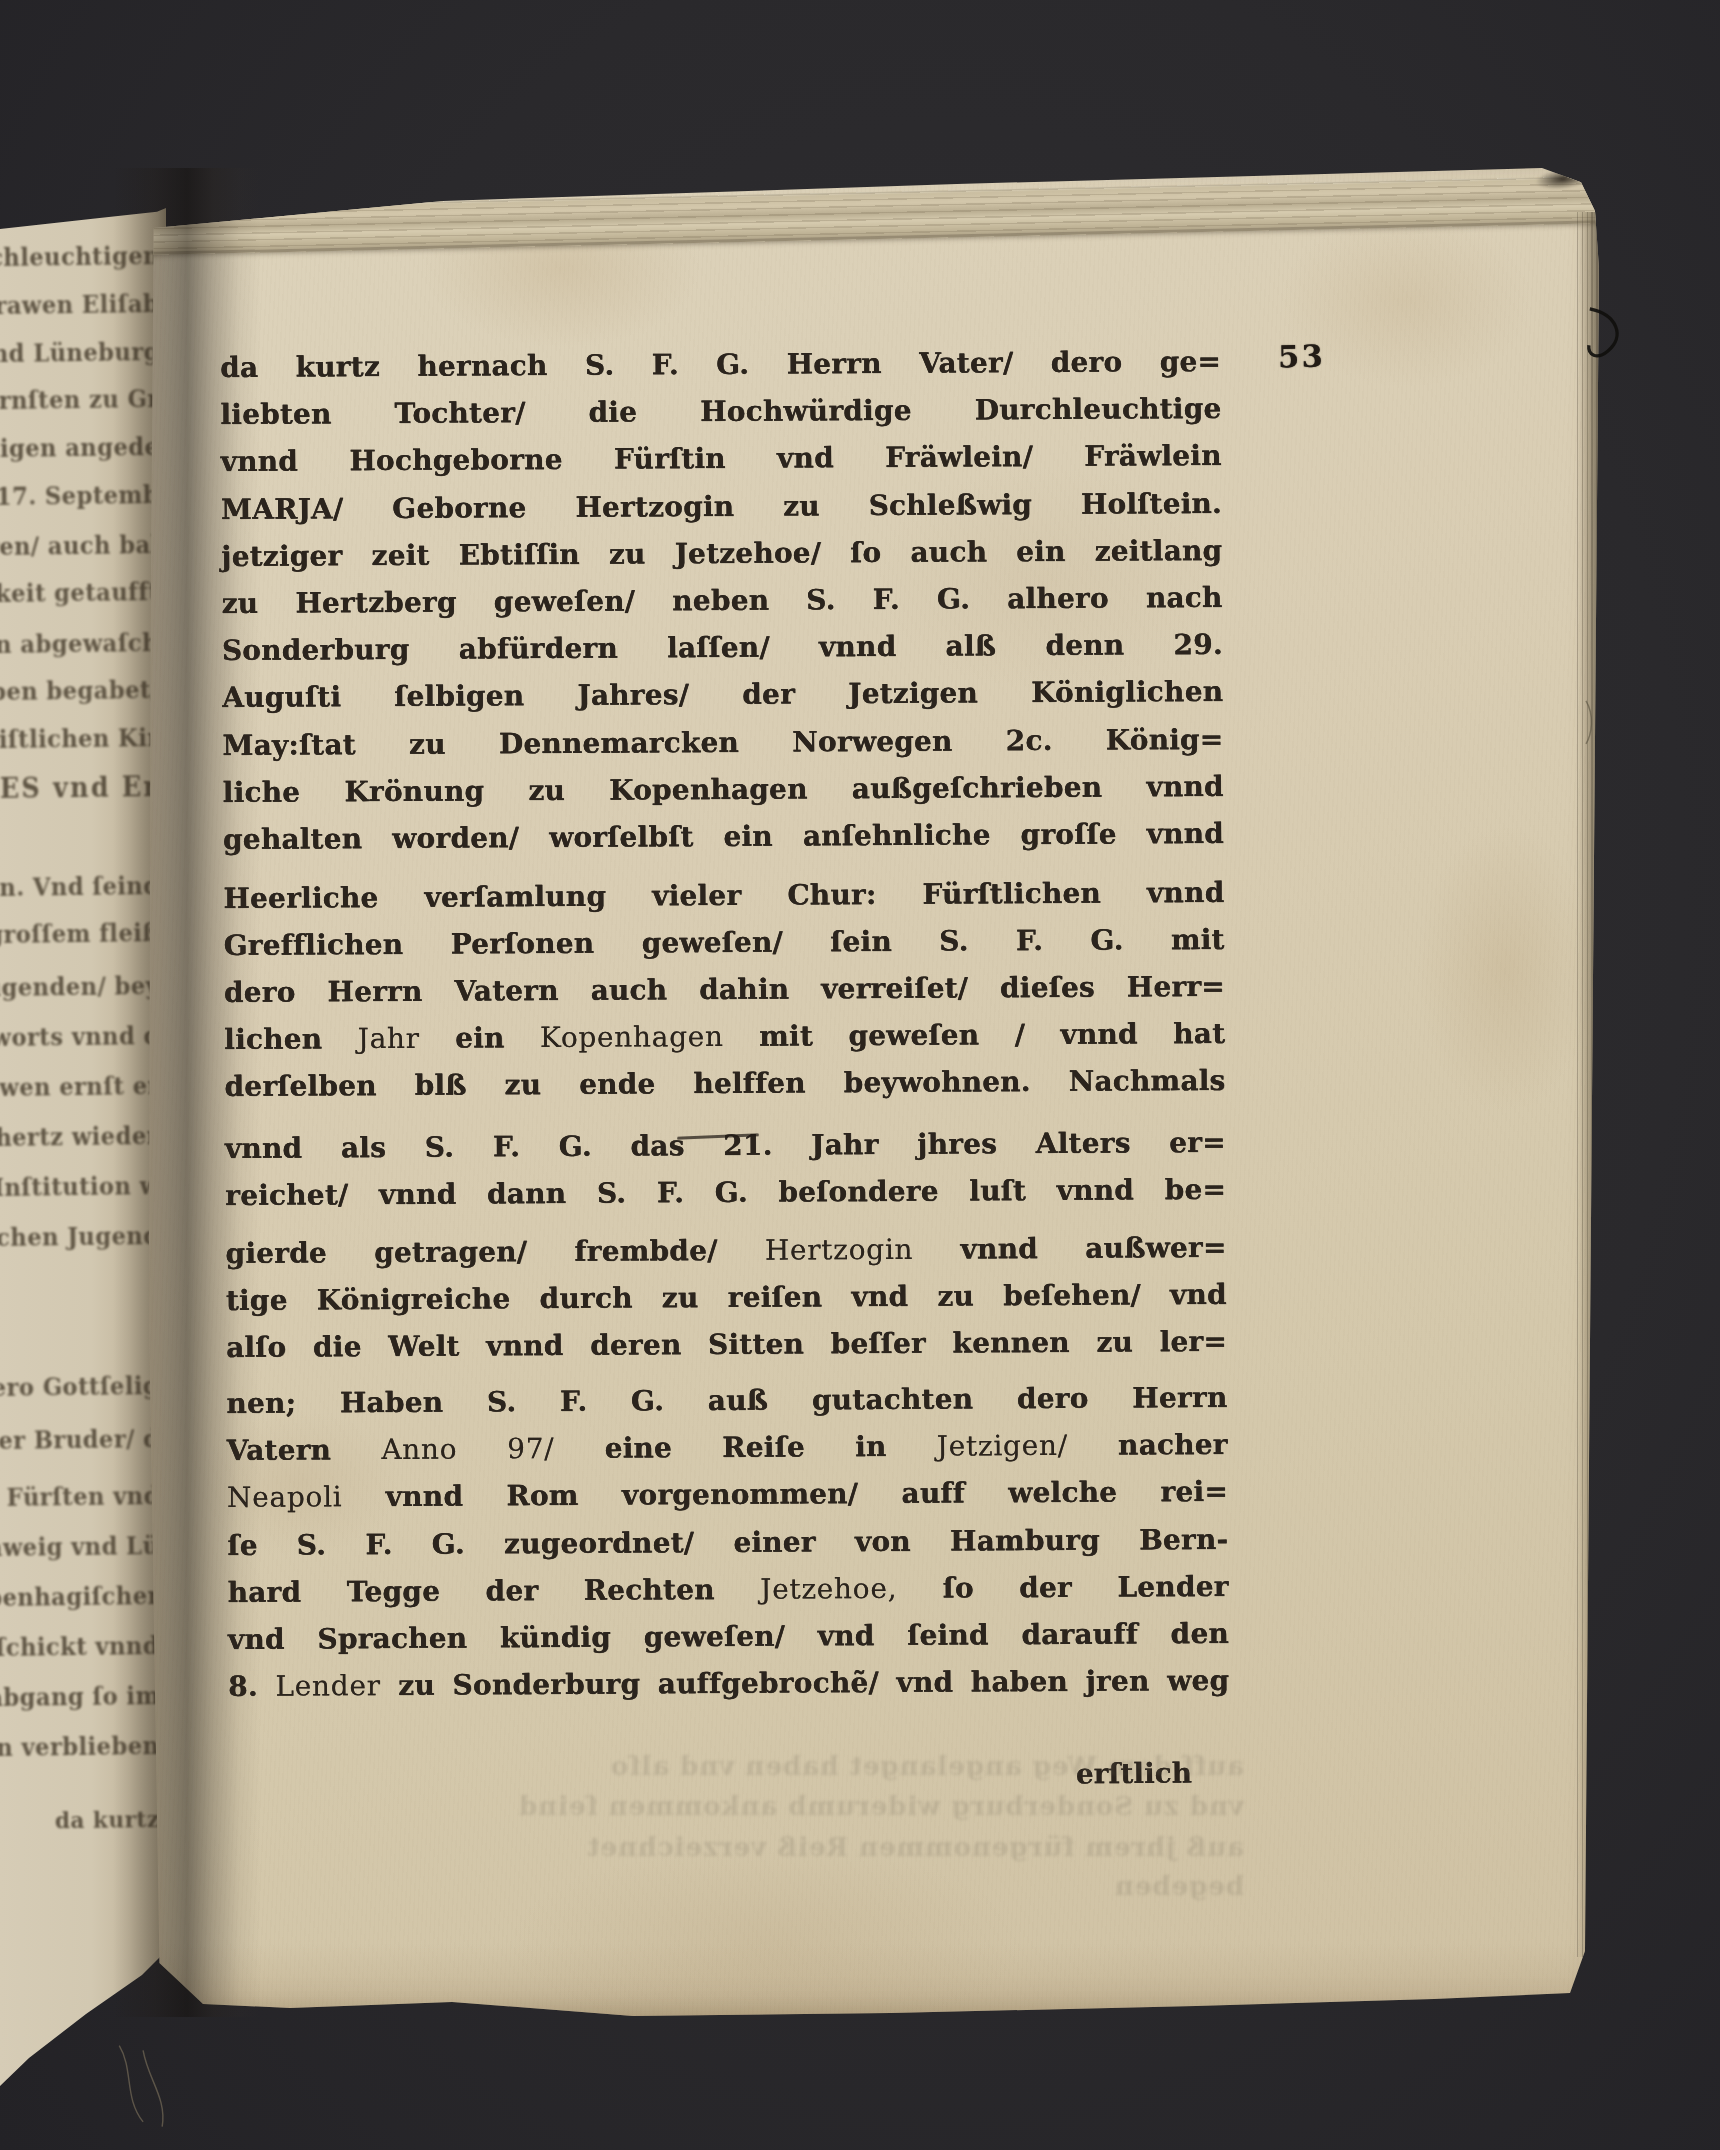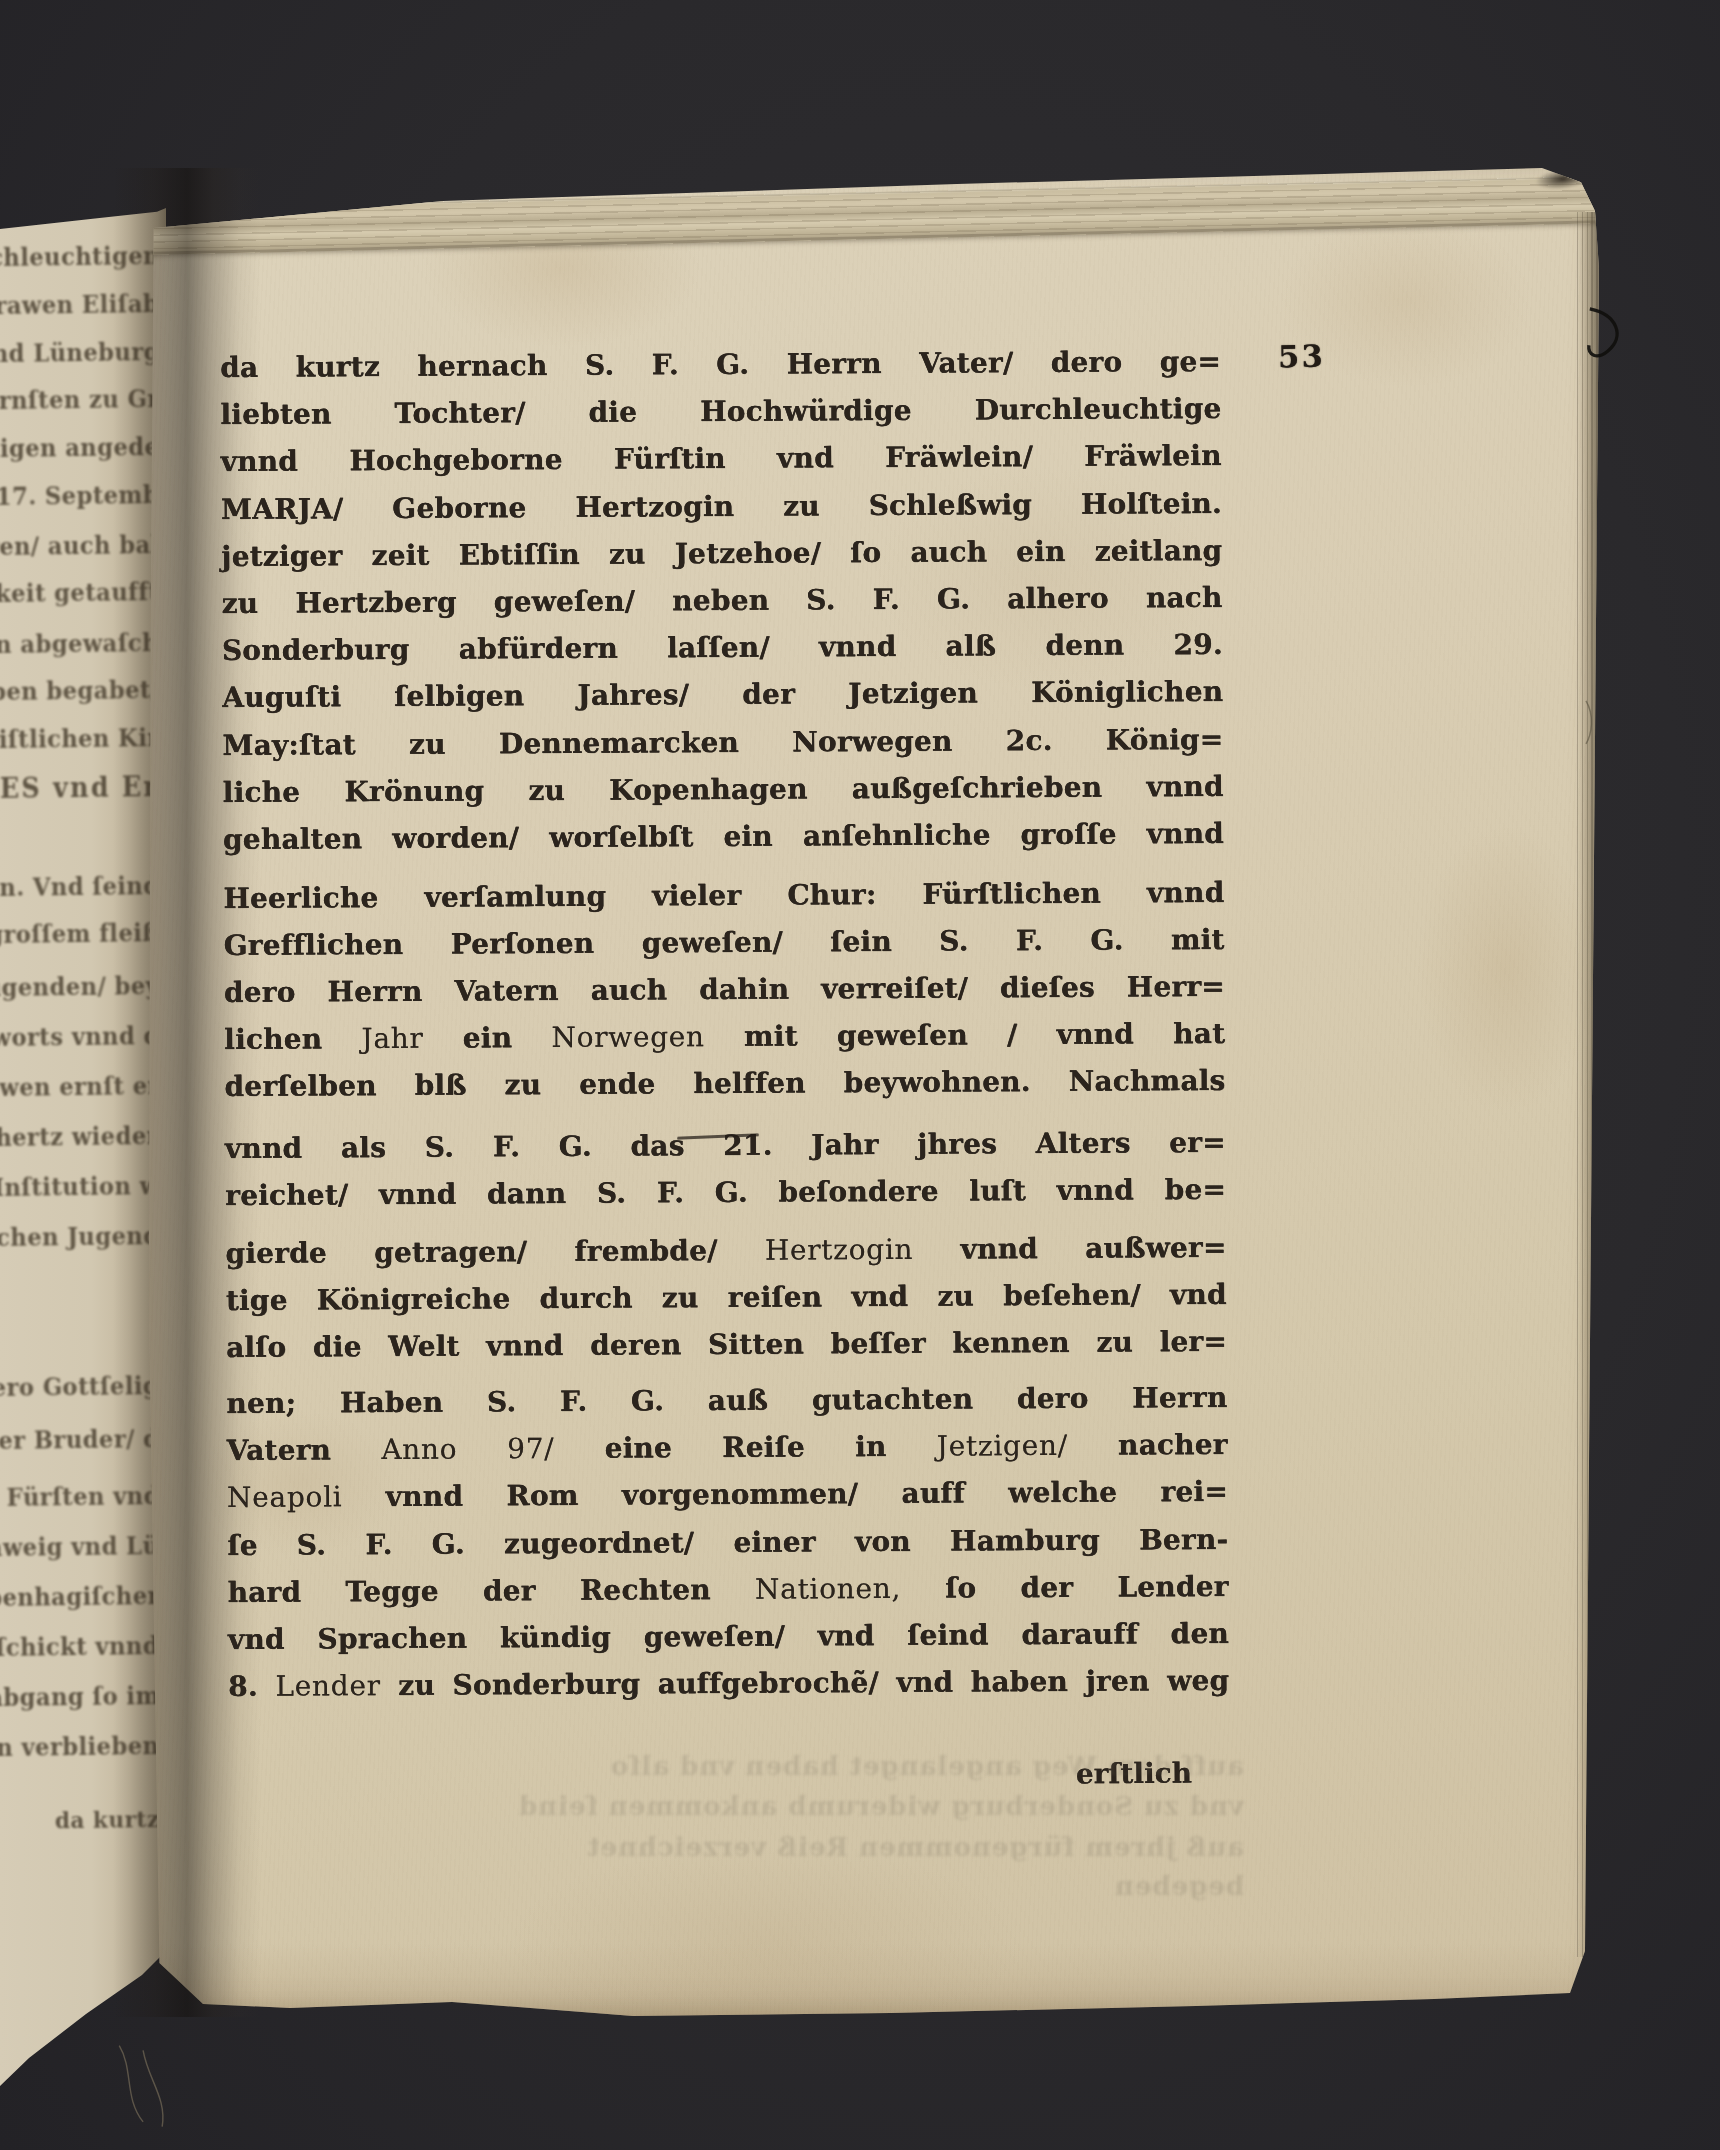--- a/index.html
+++ b/index.html
@@ -118,32 +118,32 @@
         <div class="line" style="position: absolute; top: 189px; left: 0px; width: 1001px;">jetziger zeit Ebtiſſin zu Jetzehoe/ ſo auch ein zeitlang</div>
         <div class="line" style="position: absolute; top: 236px; left: 0px; width: 1001px;">zu Hertzberg geweſen/ neben S. F. G. alhero nach</div>
         <div class="line" style="position: absolute; top: 283px; left: 0px; width: 1001px;">Sonderburg abfürdern laſſen/ vnnd alß denn 29.</div>
         <div class="line" style="position: absolute; top: 330px; left: 0px; width: 1001px;">Auguſti ſelbigen Jahres/ der Jetzigen Königlichen</div>
         <div class="line" style="position: absolute; top: 378px; left: 0px; width: 1001px;">May:ſtat zu Dennemarcken Norwegen 2c. König=</div>
         <div class="line" style="position: absolute; top: 425px; left: 0px; width: 1001px;">liche Krönung zu Kopenhagen außgeſchrieben vnnd</div>
         <div class="line" style="position: absolute; top: 472px; left: 0px; width: 1001px;">gehalten worden/ worſelbſt ein anſehnliche groſſe vnnd</div>
         <div class="line" style="position: absolute; top: 531px; left: 0px; width: 1001px;">Heerliche verſamlung vieler Chur: Fürſtlichen vnnd</div>
         <div class="line" style="position: absolute; top: 578px; left: 0px; width: 1001px;">Grefflichen Perſonen geweſen/ ſein S. F. G. mit</div>
         <div class="line" style="position: absolute; top: 625px; left: 0px; width: 1001px;">dero Herrn Vatern auch dahin verreiſet/ dieſes Herr=</div>
-        <div class="line" style="position: absolute; top: 672px; left: 0px; width: 1001px;">lichen <span class="latin">Jahr</span> ein <span class="latin">Norwegen</span> mit geweſen / vnnd hat</div>
+        <div class="line" style="position: absolute; top: 672px; left: 0px; width: 1001px;">lichen <span class="latin">Jahr</span> ein <span class="latin">Kopenhagen</span> mit geweſen / vnnd hat</div>
         <div class="line" style="position: absolute; top: 719px; left: 0px; width: 1001px;">derſelben blß zu ende helffen beywohnen. Nachmals</div>
         <div class="line" style="position: absolute; top: 781px; left: 0px; width: 1001px;">vnnd als S. F. G. das 21. Jahr jhres Alters er=</div>
         <div class="line" style="position: absolute; top: 828px; left: 0px; width: 1001px;">reichet/ vnnd dann S. F. G. beſondere luſt vnnd be=</div>
         <div class="line" style="position: absolute; top: 886px; left: 0px; width: 1001px;">gierde getragen/ frembde/ <span class="latin">Hertzogin</span> vnnd außwer=</div>
         <div class="line" style="position: absolute; top: 933px; left: 0px; width: 1001px;">tige Königreiche durch zu reiſen vnd zu beſehen/ vnd</div>
         <div class="line" style="position: absolute; top: 980px; left: 0px; width: 1001px;">alſo die Welt vnnd deren Sitten beſſer kennen zu ler=</div>
         <div class="line" style="position: absolute; top: 1036px; left: 0px; width: 1001px;">nen; Haben S. F. G. auß gutachten dero Herrn</div>
         <div class="line" style="position: absolute; top: 1083px; left: 0px; width: 1001px;">Vatern <span class="latin">Anno 97/</span> eine Reiſe in <span class="latin">Jetzigen/</span> nacher</div>
         <div class="line" style="position: absolute; top: 1130px; left: 0px; width: 1001px;"><span class="latin">Neapoli</span> vnnd Rom vorgenommen/ auff welche rei=</div>
         <div class="line" style="position: absolute; top: 1178px; left: 0px; width: 1001px;">ſe S. F. G. zugeordnet/ einer von Hamburg Bern-</div>
-        <div class="line" style="position: absolute; top: 1225px; left: 0px; width: 1001px;">hard Tegge der Rechten <span class="latin">Nationen,</span> ſo der Lender</div>
+        <div class="line" style="position: absolute; top: 1225px; left: 0px; width: 1001px;">hard Tegge der Rechten <span class="latin">Jetzehoe,</span> ſo der Lender</div>
         <div class="line" style="position: absolute; top: 1272px; left: 0px; width: 1001px;">vnd Sprachen kündig geweſen/ vnd ſeind darauff den</div>
         <div class="line" style="position: absolute; top: 1319px; left: 0px; width: 1001px;">8. <span class="latin">Lender</span> zu Sonderburg auffgebrochẽ/ vnd haben jren weg</div>
       </div>
 
     <div id="ink-stroke"></div>
 
     <div id="catchword">erſtlich</div>
 
     <div id="ghosts">
         <div class="ghost" style="top: 1583px;">auff dem Weg angelanget haben vnd alſo</div>

